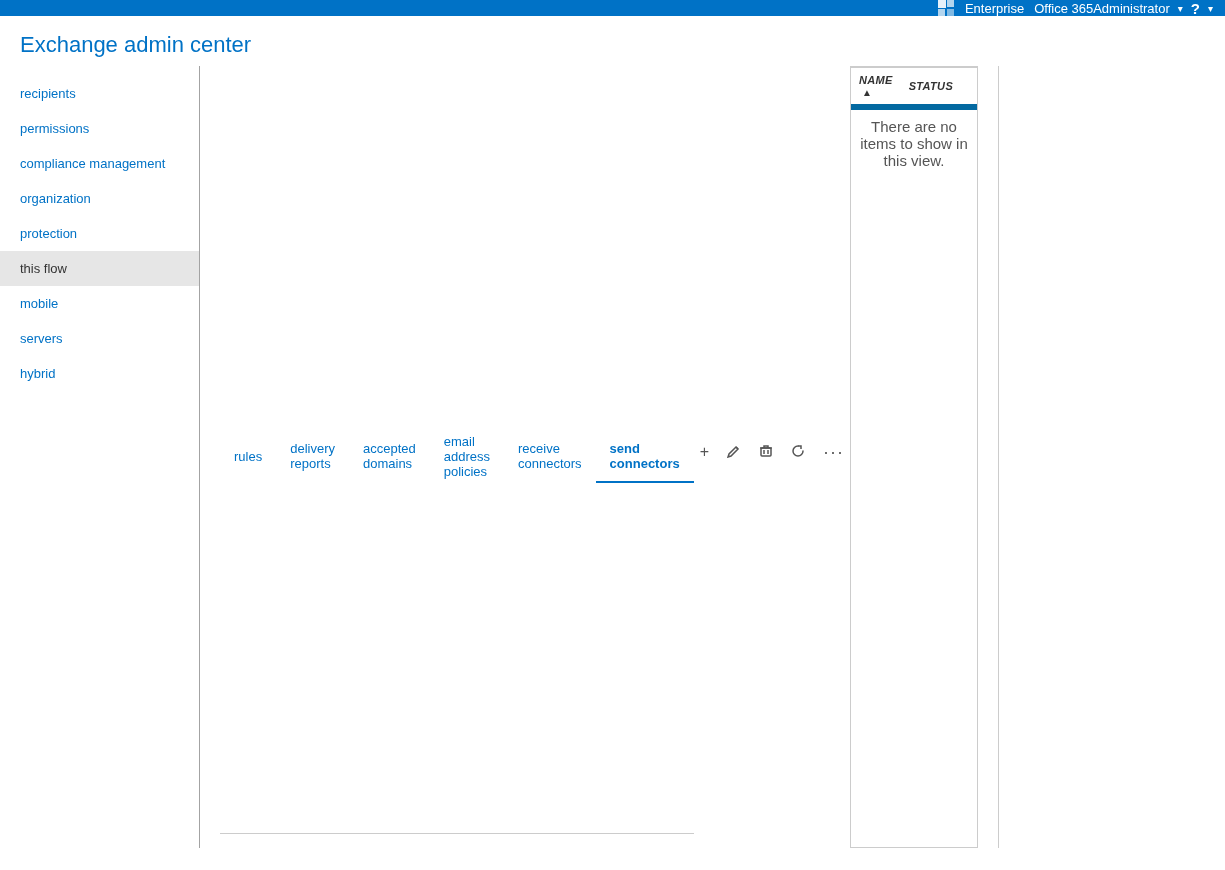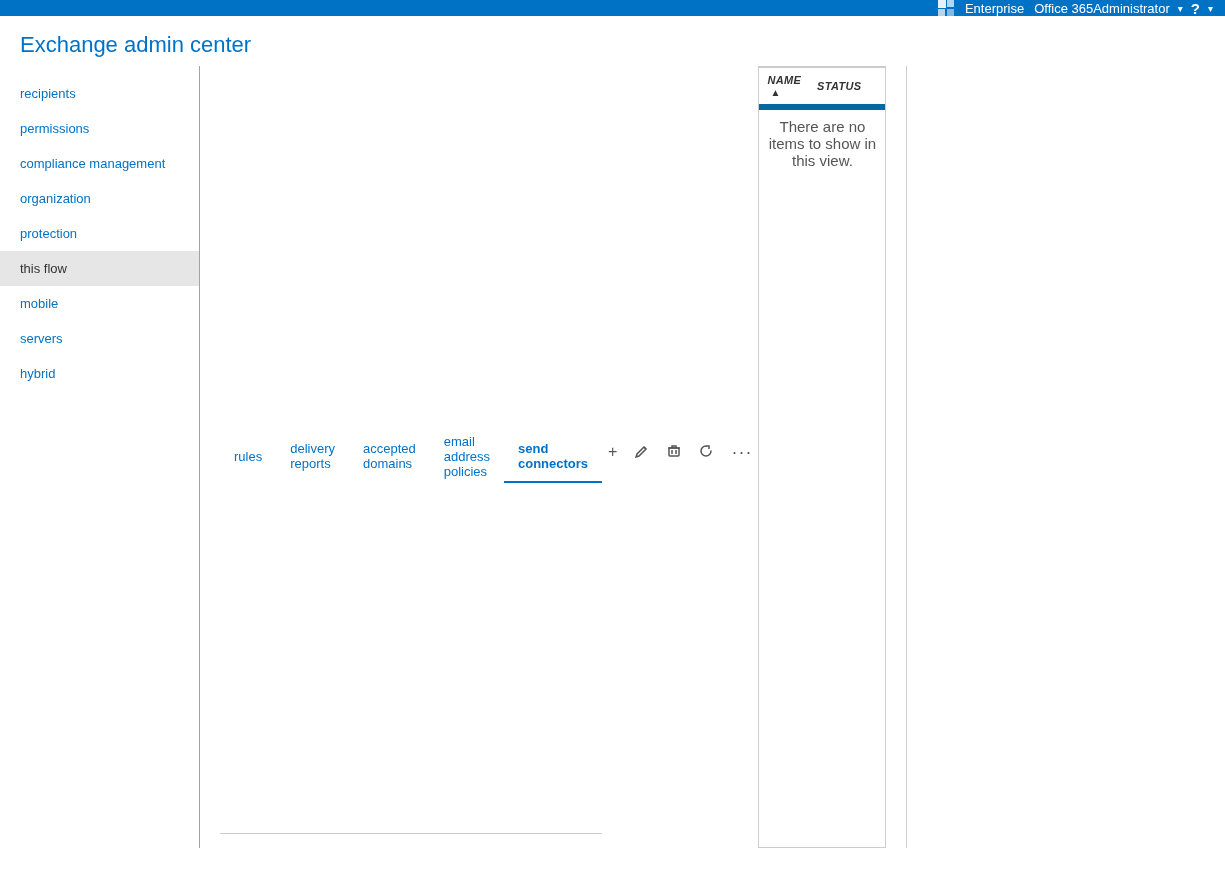--- a/index.html
+++ b/index.html
@@ -245,20 +245,21 @@
       <div class="sidebar-item">hybrid</div>
     </div>
 
   <div class="main-content">
 
     <div class="tabs">
     <a class="tab-item" href="#">rules</a>
         <a class="tab-item" href="#">delivery reports</a>
         <a class="tab-item" href="#">accepted domains</a>
         <a class="tab-item" href="#">email address policies</a>
+        <a class="tab-item" href="#">receive connectors</a>
         <a class="tab-item active" href="#">send connectors</a>
       </div>
 
     <div class="toolbar">
       <button class="toolbar-btn">+</button>
       <button class="toolbar-btn">
         <svg width="14" height="14" viewBox="0 0 14 14" fill="none" stroke="#555" stroke-width="1.5">
           <path d="M2 10L1 13l3-1L11 5 9 3 2 10z"></path>
           <path d="M9 3l2 2"></path>
         </svg>

